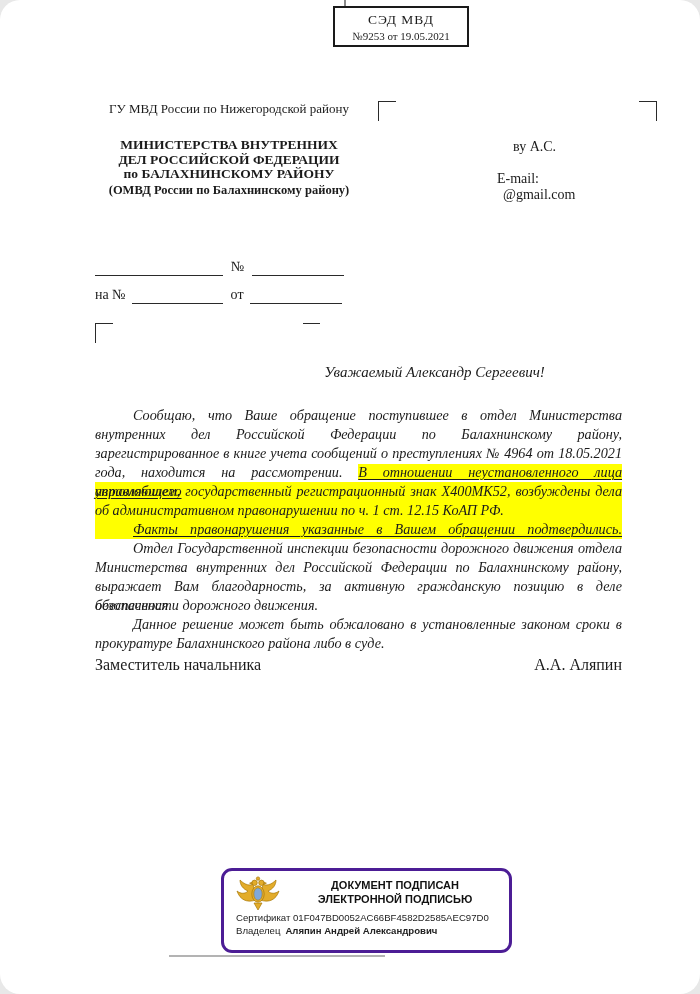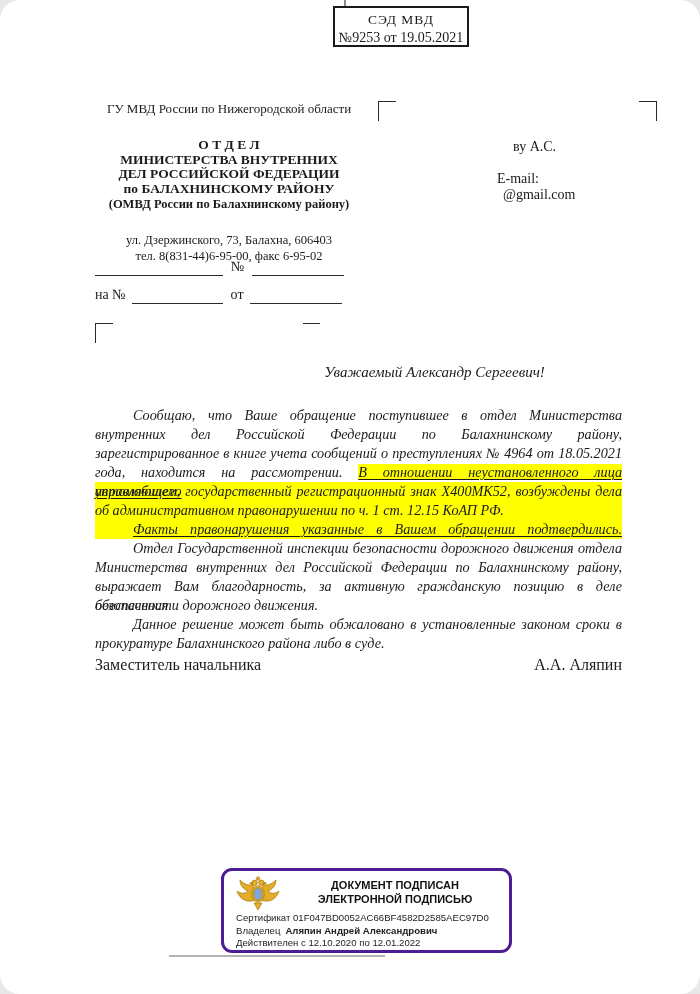--- a/index.html
+++ b/index.html
@@ -9,21 +9,21 @@
     font-family: "Liberation Serif", serif; color: #1b1b1b; overflow: hidden;
     margin: 0 auto;
     border-radius: 20px;
   }
   
   .top-stamp {
     position: absolute; left: 333px; top: 6px; width: 136px; height: 41px;
     border: 2px solid #1a1a1a; text-align: center; padding-top: 4px;
   }
   .ts1 { font-size: 13.5px; letter-spacing: 1px; }
-  .ts2 { font-size: 14px; margin-top: 2px; }
+  .ts2 { font-size: 11px; margin-top: 2px; }
   .scan-tick { position: absolute; left: 344px; top: 0; width: 2px; height: 7px; background: #8a8a8a; }
 
   
   .letterhead { position: absolute; left: 88px; top: 101px; width: 282px; text-align: center; }
   .lh-parent { font-size: 13px; margin-bottom: 21px; }
   .lh-org { font-weight: bold; font-size: 13.5px; line-height: 14.6px; }
   .lh-short { font-weight: bold; font-size: 12.5px; margin-top: 1px; }
   .lh-addr { font-size: 12.5px; line-height: 15.5px; margin-top: 21px; }
 
   
@@ -84,32 +84,27 @@
 <div class="page">
 
   <div class="scan-tick"></div>
 
   <div class="top-stamp">
     <div class="ts1">СЭД МВД</div>
     <div class="ts2">№9253 от 19.05.2021</div>
   </div>
 
   <div class="letterhead">
-    <div class="lh-parent">ГУ МВД России по Нижегородской области</div>
+    <div class="lh-parent">ГУ МВД России по Нижегородской району</div>
     <div class="lh-org">
-      <div>О Т Д Е Л</div>
       <div>МИНИСТЕРСТВА ВНУТРЕННИХ</div>
       <div>ДЕЛ РОССИЙСКОЙ ФЕДЕРАЦИИ</div>
       <div>по БАЛАХНИНСКОМУ РАЙОНУ</div>
     </div>
     <div class="lh-short">(ОМВД России по Балахнинскому району)</div>
-    <div class="lh-addr">
-      <div>ул. Дзержинского, 73, Балахна, 606403</div>
-      <div>тел. 8(831-44)6-95-00, факс 6-95-02</div>
-    </div>
   </div>
 
   <div class="ref-row r1">
     <span class="blank b1"></span>
     <span class="lab ml8 mr8">№</span>
     <span class="blank b2"></span>
   </div>
   <div class="ref-row r2">
     <span class="lab mr6">на №</span>
     <span class="blank b3"></span>
@@ -167,19 +162,18 @@
       </g>
       <ellipse cx="23" cy="18" rx="4.2" ry="6.2" fill="#7fa8d9" stroke="#a87908" stroke-width="0.6"></ellipse>
     </svg>
     <div class="esign-title">
       <div>ДОКУМЕНТ ПОДПИСАН</div>
       <div>ЭЛЕКТРОННОЙ ПОДПИСЬЮ</div>
     </div>
     <div class="esign-lines">
       <div><span>Сертификат</span> <span>01F047BD0052AC66BF4582D2585AEC97D0</span></div>
       <div><span>Владелец</span><span class="bold owner-val">Аляпин Андрей Александрович</span></div>
-      <div>Действителен с 12.10.2020 по 12.01.2022</div>
     </div>
   </div>
 
   <div class="gray-line"></div>
 
 </div>
 
 </body></html>

